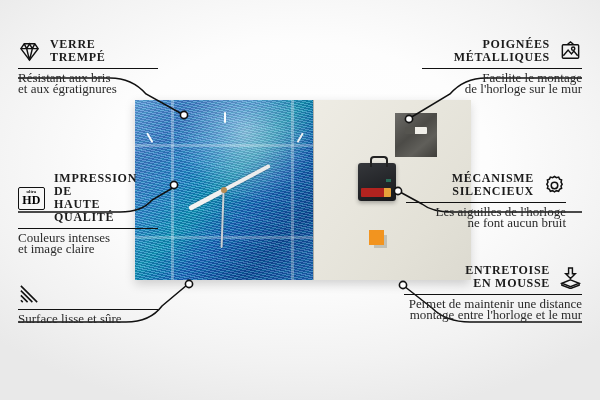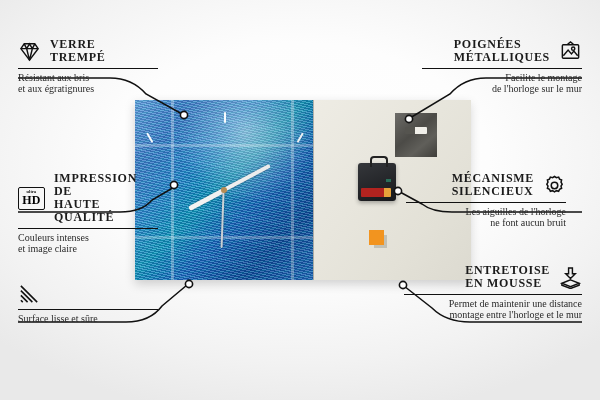--- a/index.html
+++ b/index.html
@@ -79,24 +79,24 @@
 
   
   .callout{position:absolute;}
   .callout .head{display:flex;align-items:center;gap:9px;}
   .callout.right .head{justify-content:flex-end;}
   .title{
     font-size:12px;font-weight:bold;letter-spacing:.7px;color:#1b1b1b;
     line-height:13px;text-transform:uppercase;white-space:pre-line;
   }
   .callout.left .title{text-align:left;}
-  .callout.right .title{}
+  .callout.right .title{text-align:right;}
   .rule{height:1.4px;background:#111;margin:4px 0 4px;}
   .desc{
-    font-size:10px;line-height:10.6px;color:#2a2a2a;white-space:pre-line;
+    font-size:13px;line-height:10.6px;color:#2a2a2a;white-space:pre-line;
   }
   .callout.right .desc{text-align:right;}
 
   .ico{width:23px;height:23px;flex:0 0 23px;color:#111;}
   .ico svg{display:block;width:100%;height:100%;}
   .hdbadge{
     width:25px;height:21px;flex:0 0 25px;border:1.6px solid #111;border-radius:2px;
     display:flex;flex-direction:column;align-items:center;justify-content:center;line-height:1;
   }
   .hdbadge .u{font-size:4.2px;font-weight:bold;letter-spacing:.2px;}

